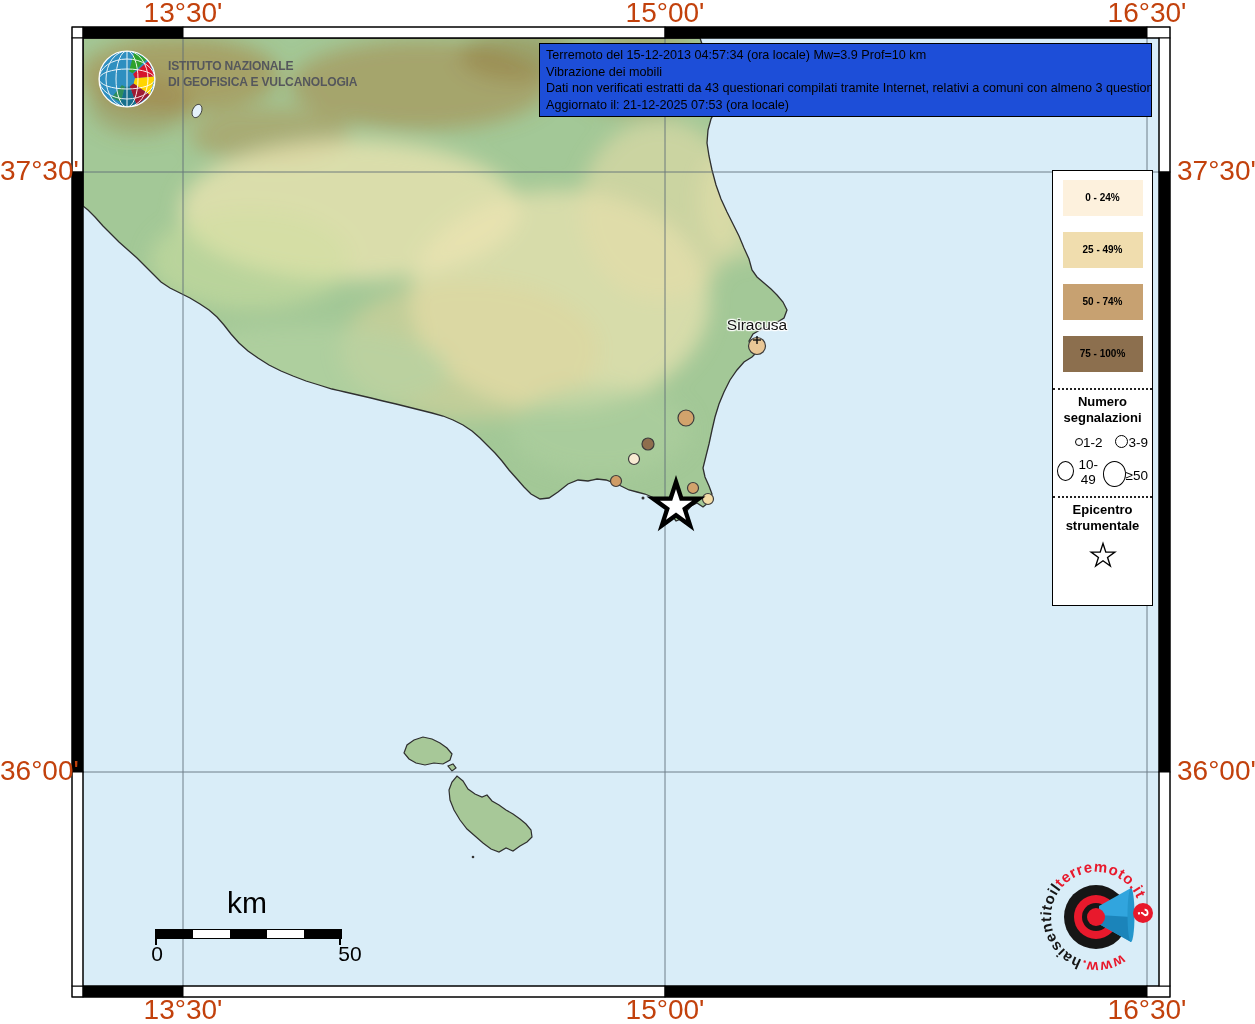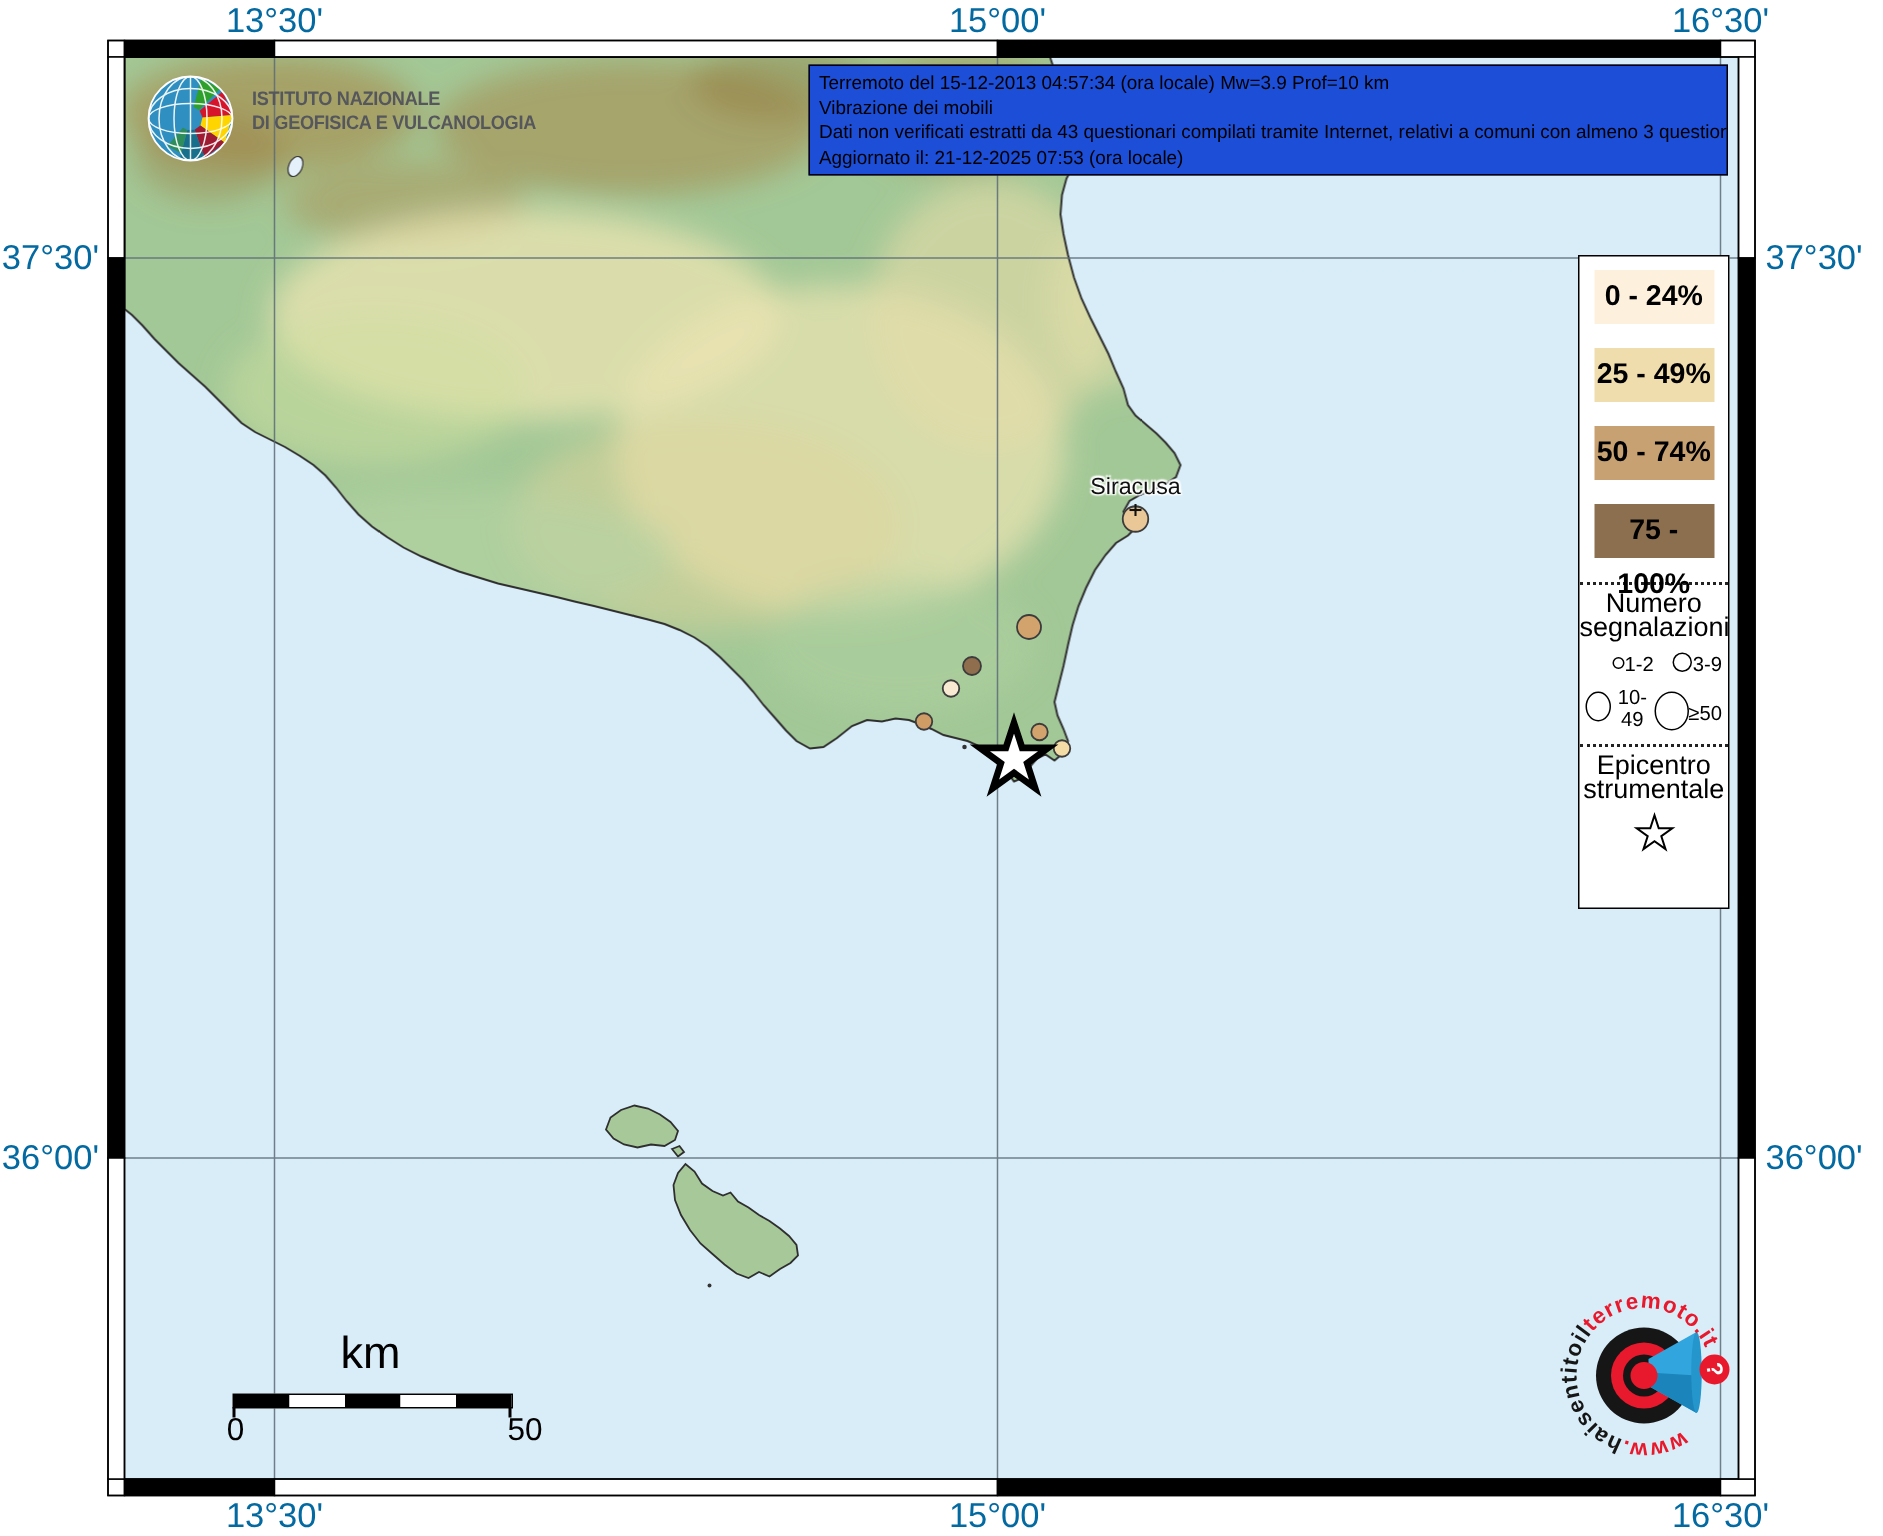--- a/index.html
+++ b/index.html
@@ -1,36 +1,36 @@
 <!DOCTYPE html>
 <html><head>
 <meta charset="utf-8">
 <style>
   html,body{margin:0;padding:0;background:#fff}
   .canvas{position:relative;width:1255px;height:1024px;background:#fff;
           font-family:"Liberation Sans",sans-serif;overflow:hidden}
   svg.map{position:absolute;left:0;top:0}
 
-  .coord{position:absolute;font-size:23px;color:#0369a1;white-space:nowrap;line-height:26px}
+  .coord{position:absolute;font-size:28px;color:#c2410c;white-space:nowrap;line-height:26px}
   .coord-top{top:0;transform:translateX(-50%)}
   .coord-bottom{top:997px;transform:translateX(-50%)}
   .coord-left{left:0;width:66px;text-align:right}
   .coord-right{left:1177px}
 
   .titlebox{position:absolute;left:539px;top:43px;width:613px;background:#1d4ed8;
             border:1.3px solid #000;padding:3px 6px;font-size:12.6px;line-height:16.6px;
             white-space:nowrap;box-sizing:border-box;color:#000;overflow:hidden}
 
   .legend{position:absolute;left:1052px;top:170px;width:101px;height:436px;background:#fff;
           border:1.4px solid #000;box-sizing:border-box;text-align:center;color:#000}
   #legend-title{font-weight:bold;font-size:13.5px;line-height:16px;padding-top:5px}
-  .swatch{width:80px;height:36px;margin:9px auto 16px;font-weight:bold;font-size:19px;
+  .swatch{width:80px;height:36px;margin:9px auto 16px;font-weight:bold;font-size:10px;
           line-height:36px;color:#000}
   .divider{border-top:2px dotted #222;margin:9px 0 4px}
-  .sec-title{font-weight:normal;font-size:18px;line-height:16px}
+  .sec-title{font-weight:bold;font-size:13px;line-height:16px}
   #legend-counts{display:flex;flex-wrap:wrap;align-items:flex-end;padding:2px 4px 0}
   .count-cell{width:50%;display:flex;align-items:center;
               justify-content:flex-end;margin-top:5px}
   .count-circle{border:1.7px solid #000;border-radius:50%;background:#fff;display:block;box-sizing:border-box}
   .count-label{font-size:13.5px;line-height:15px;margin-top:2px}
   .legend-star{display:block;margin:6px auto 0}
 
   .km-label{position:absolute;left:247px;top:886px;transform:translateX(-50%);font-size:30px;color:#000}
   .scalebar{position:absolute;left:155px;top:929px;width:185px;height:8px;border:1.3px solid #000;
             display:flex;background:#fff}

